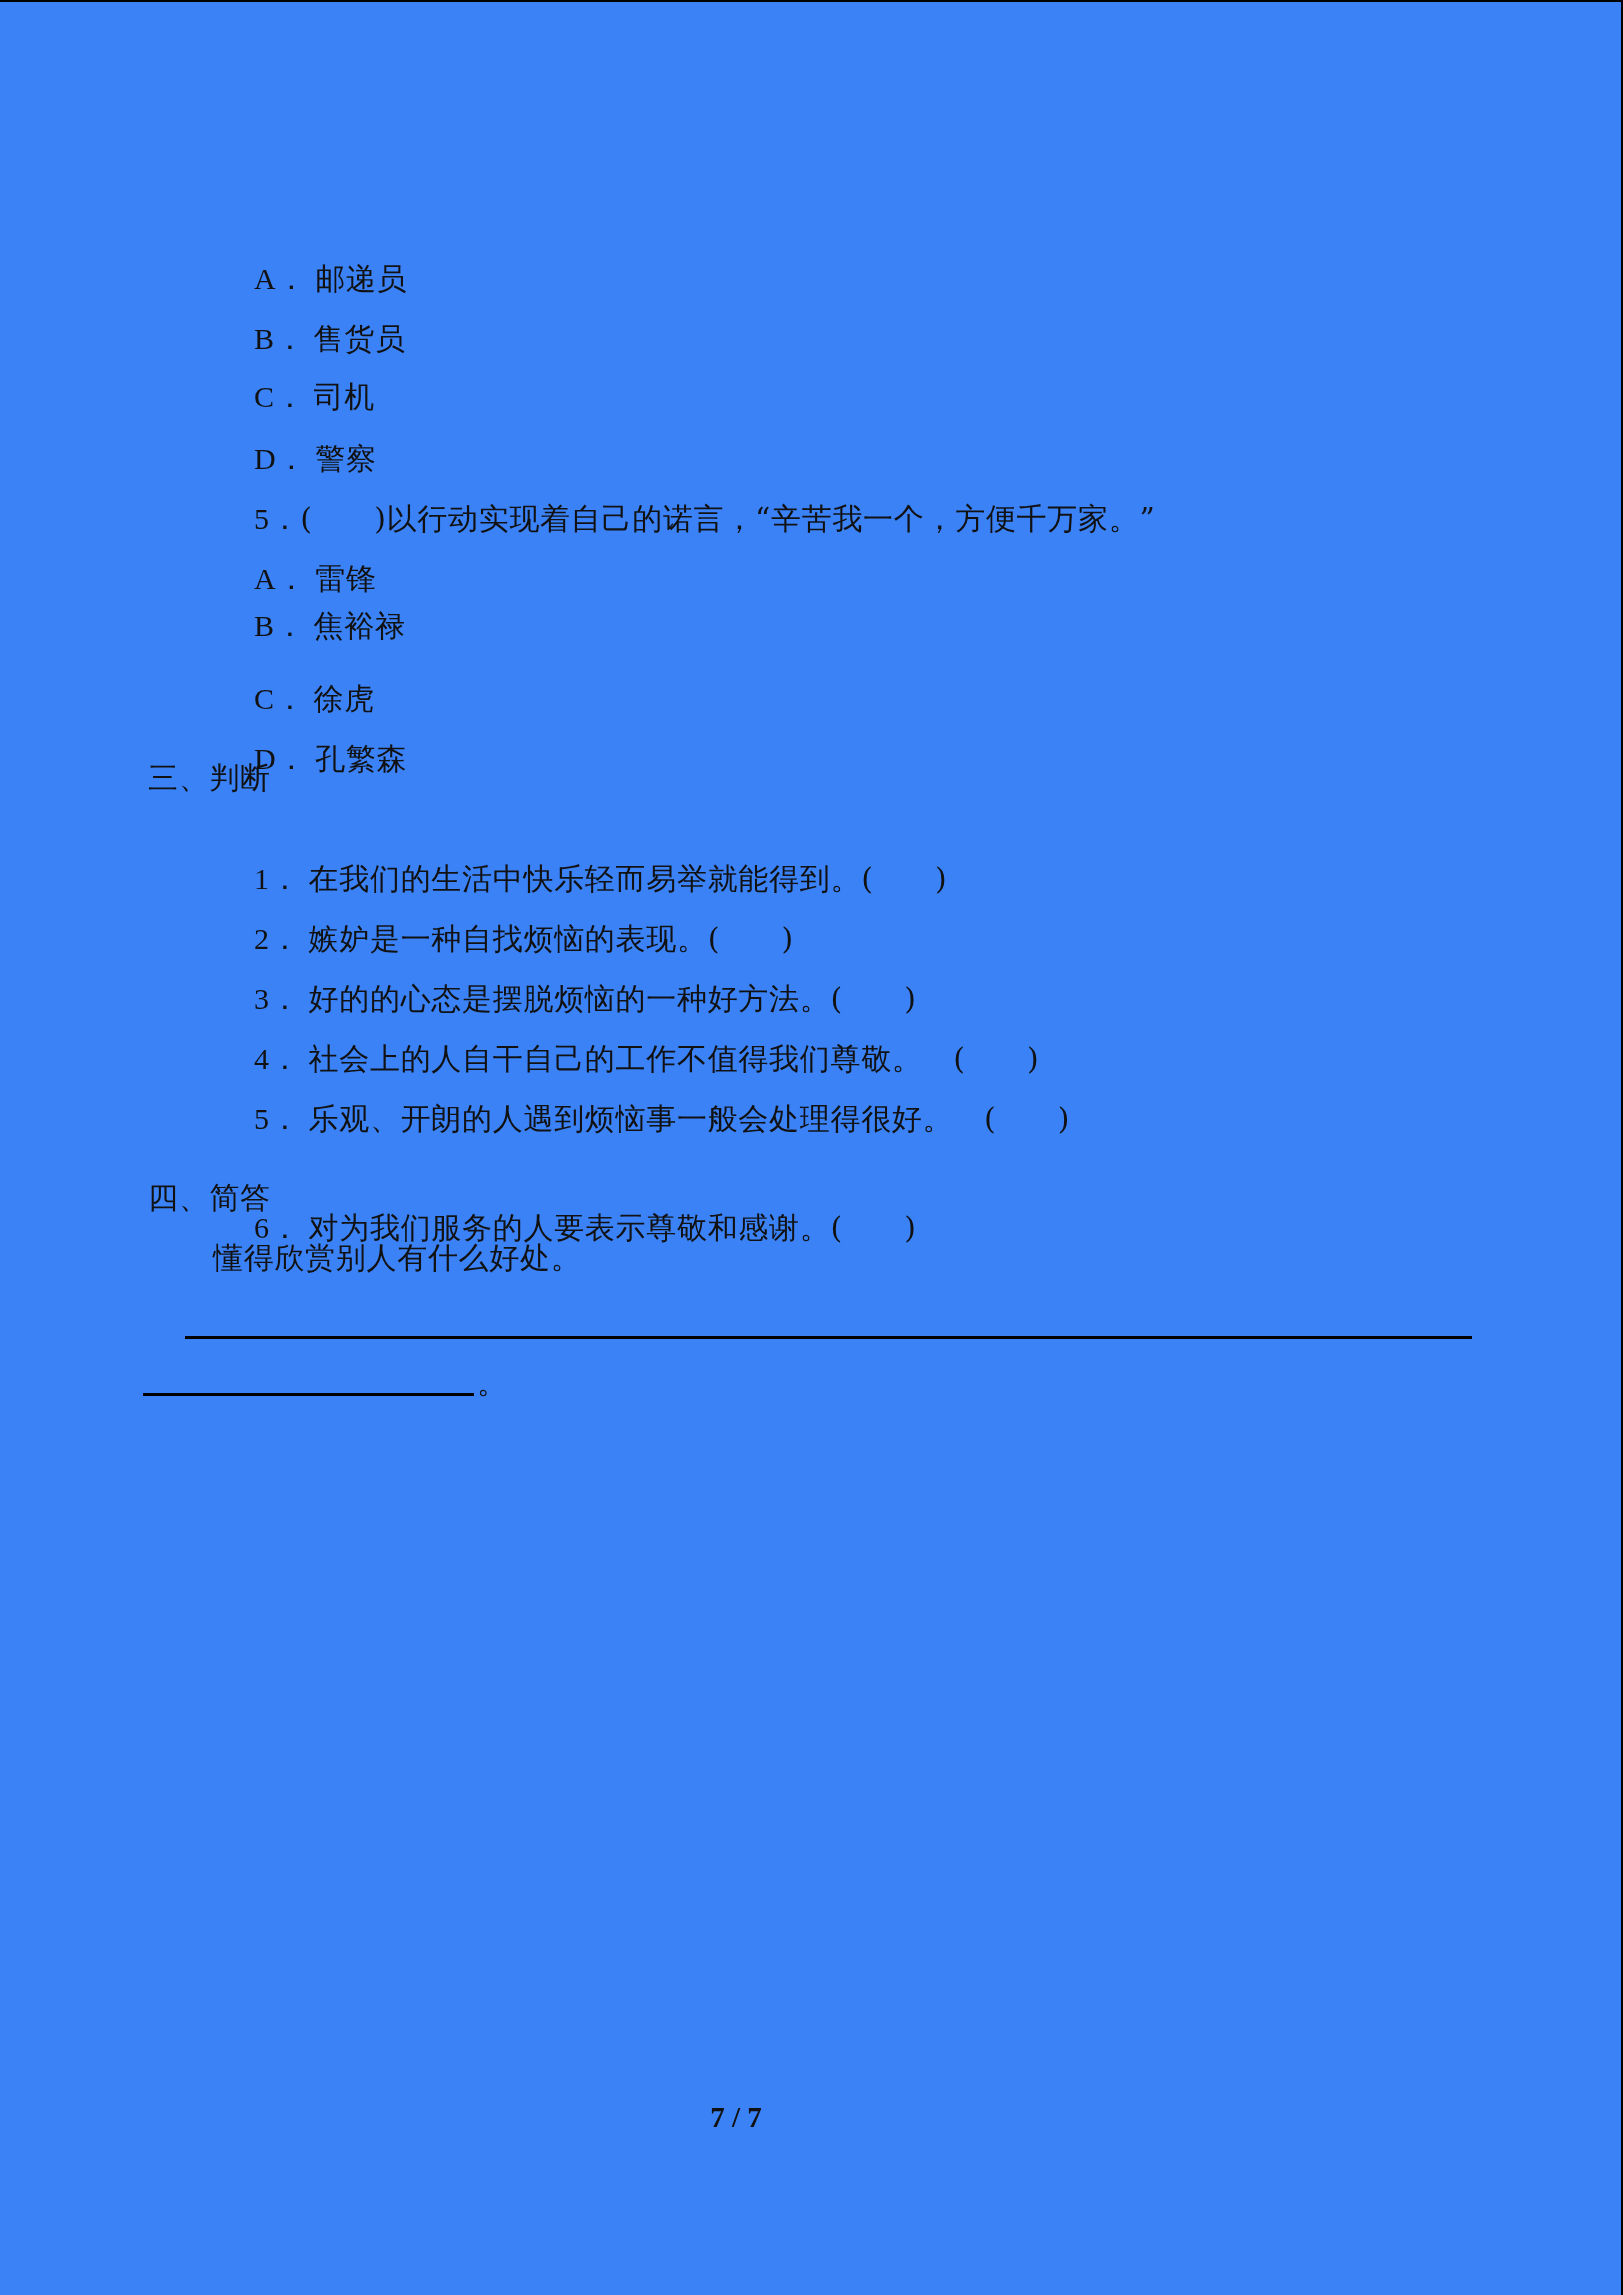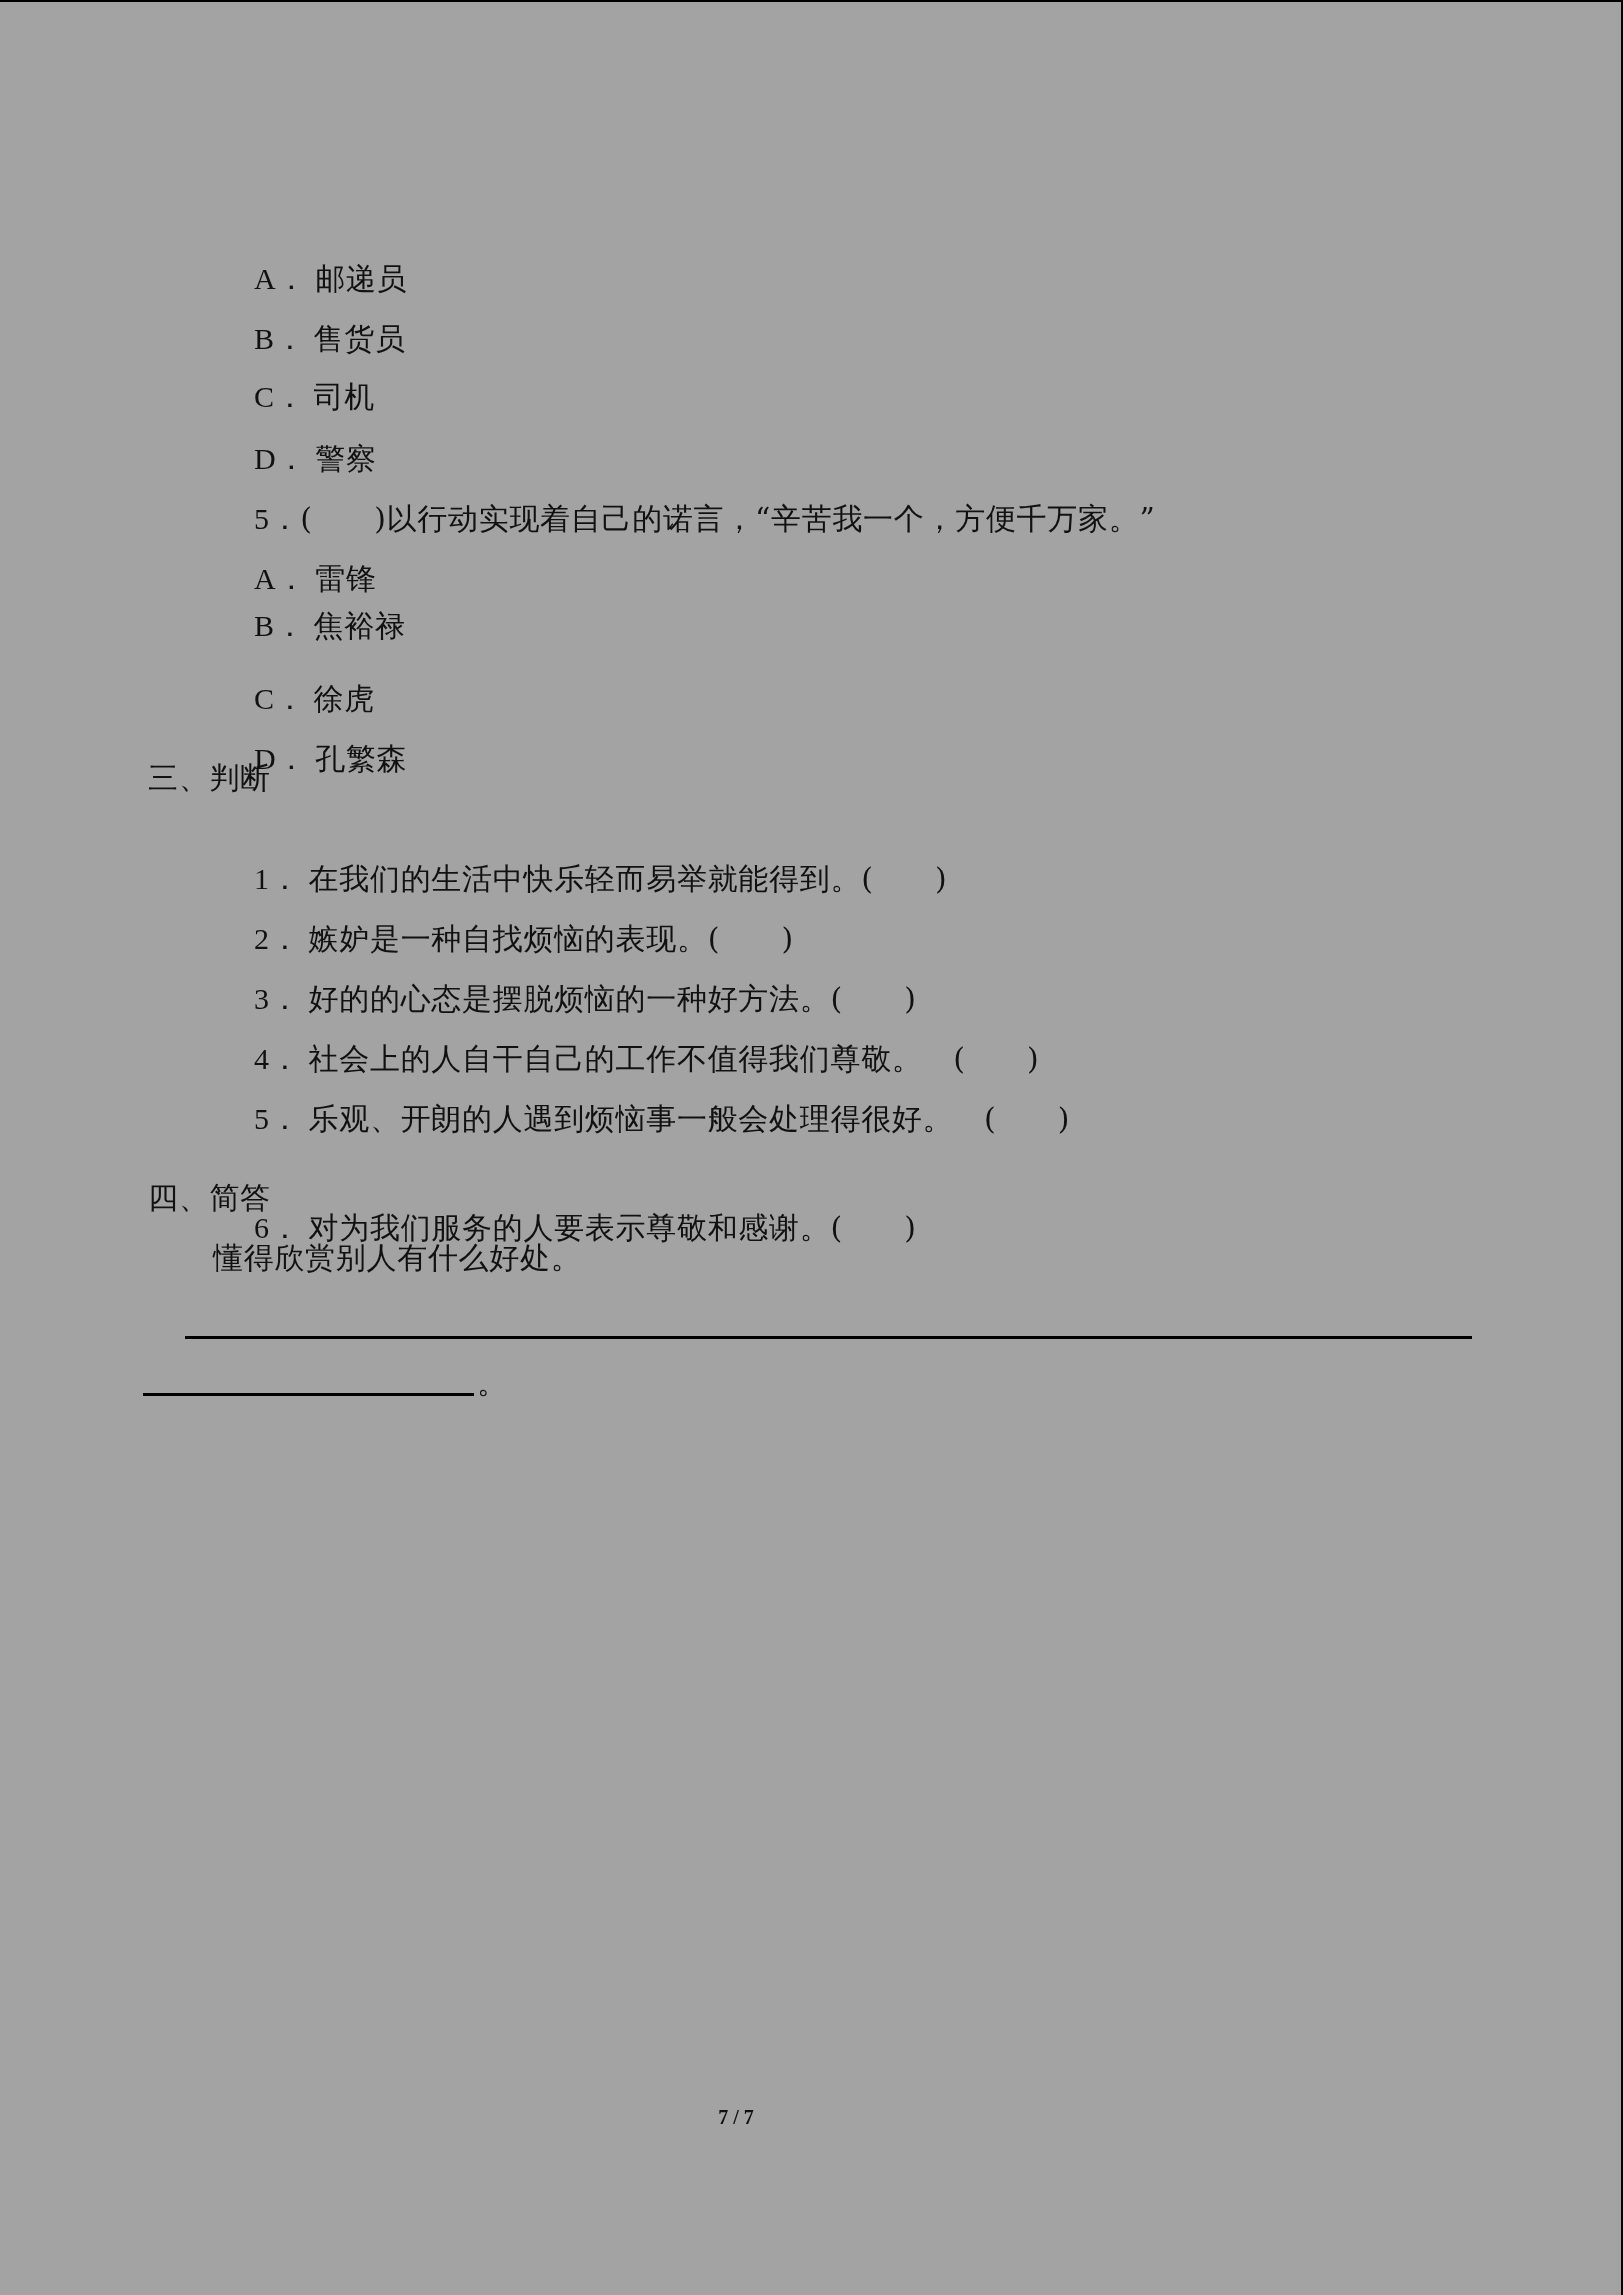--- a/index.html
+++ b/index.html
@@ -17,21 +17,21 @@
     }
     .page {
       position: absolute;
       left: 0;
       top: 0;
       width: 1623px;
       height: 2295px;
       box-sizing: border-box;
       border-top: 2.7px solid #000000;
       border-right: 2.7px solid #000000;
-      background: #a3a3a3;
+      background: #3b82f6;
     }
     .line {
       position: absolute;
       font-size: 30px;
       line-height: 41px;
       white-space: pre;
       letter-spacing: 0.7px;
     }
     .indent { left: 213px; }
     .section { left: 148px; }
@@ -55,21 +55,21 @@
       line-height: 41px;
     }
     .footer {
       position: absolute;
       left: 0;
       width: 1472px;
       top: 2100px;
       text-align: center;
       font-family: "Liberation Serif", serif;
       font-weight: bold;
-      font-size: 20px;
+      font-size: 29px;
       line-height: 30px;
     }
   </style>
 </head>
 <body>
 
 <div class="page">
 
   <div class="line indent" style="top:215px;">
     <span class="num">A．</span><span>邮递员</span>

